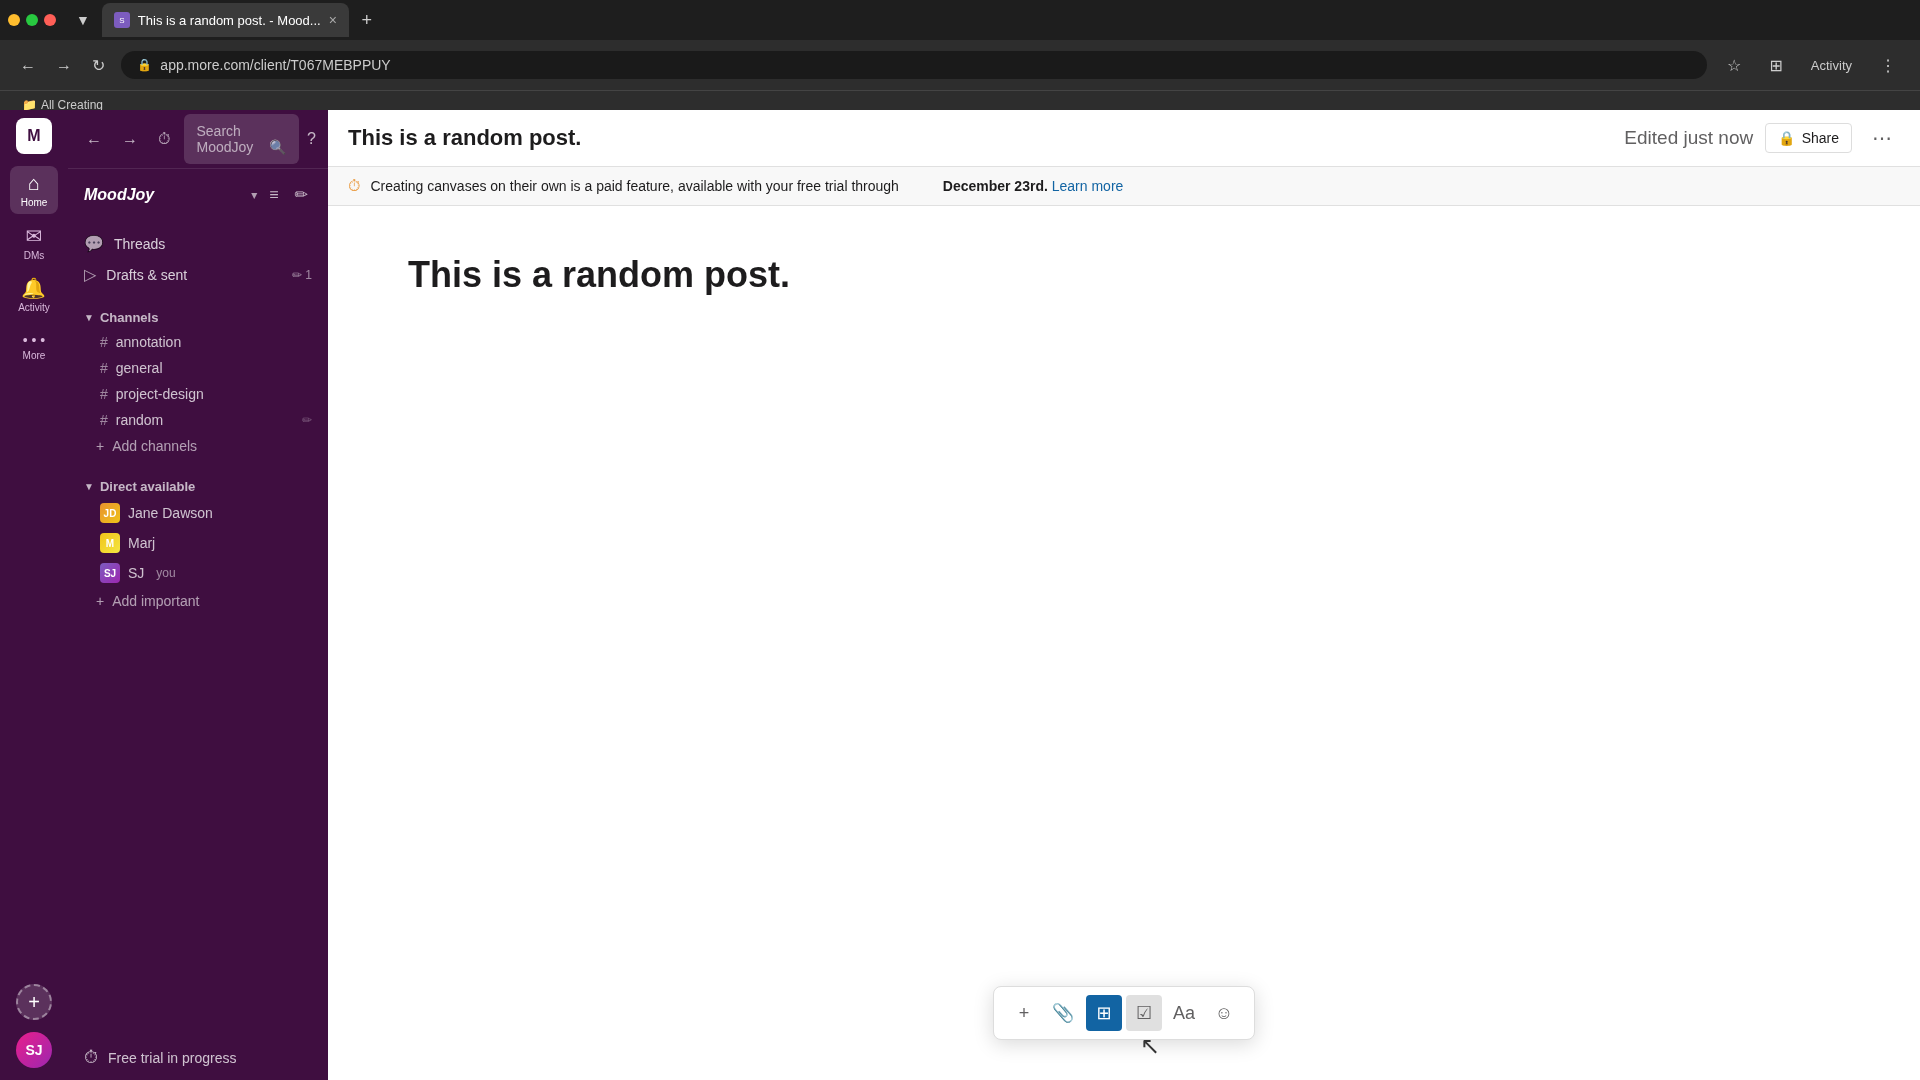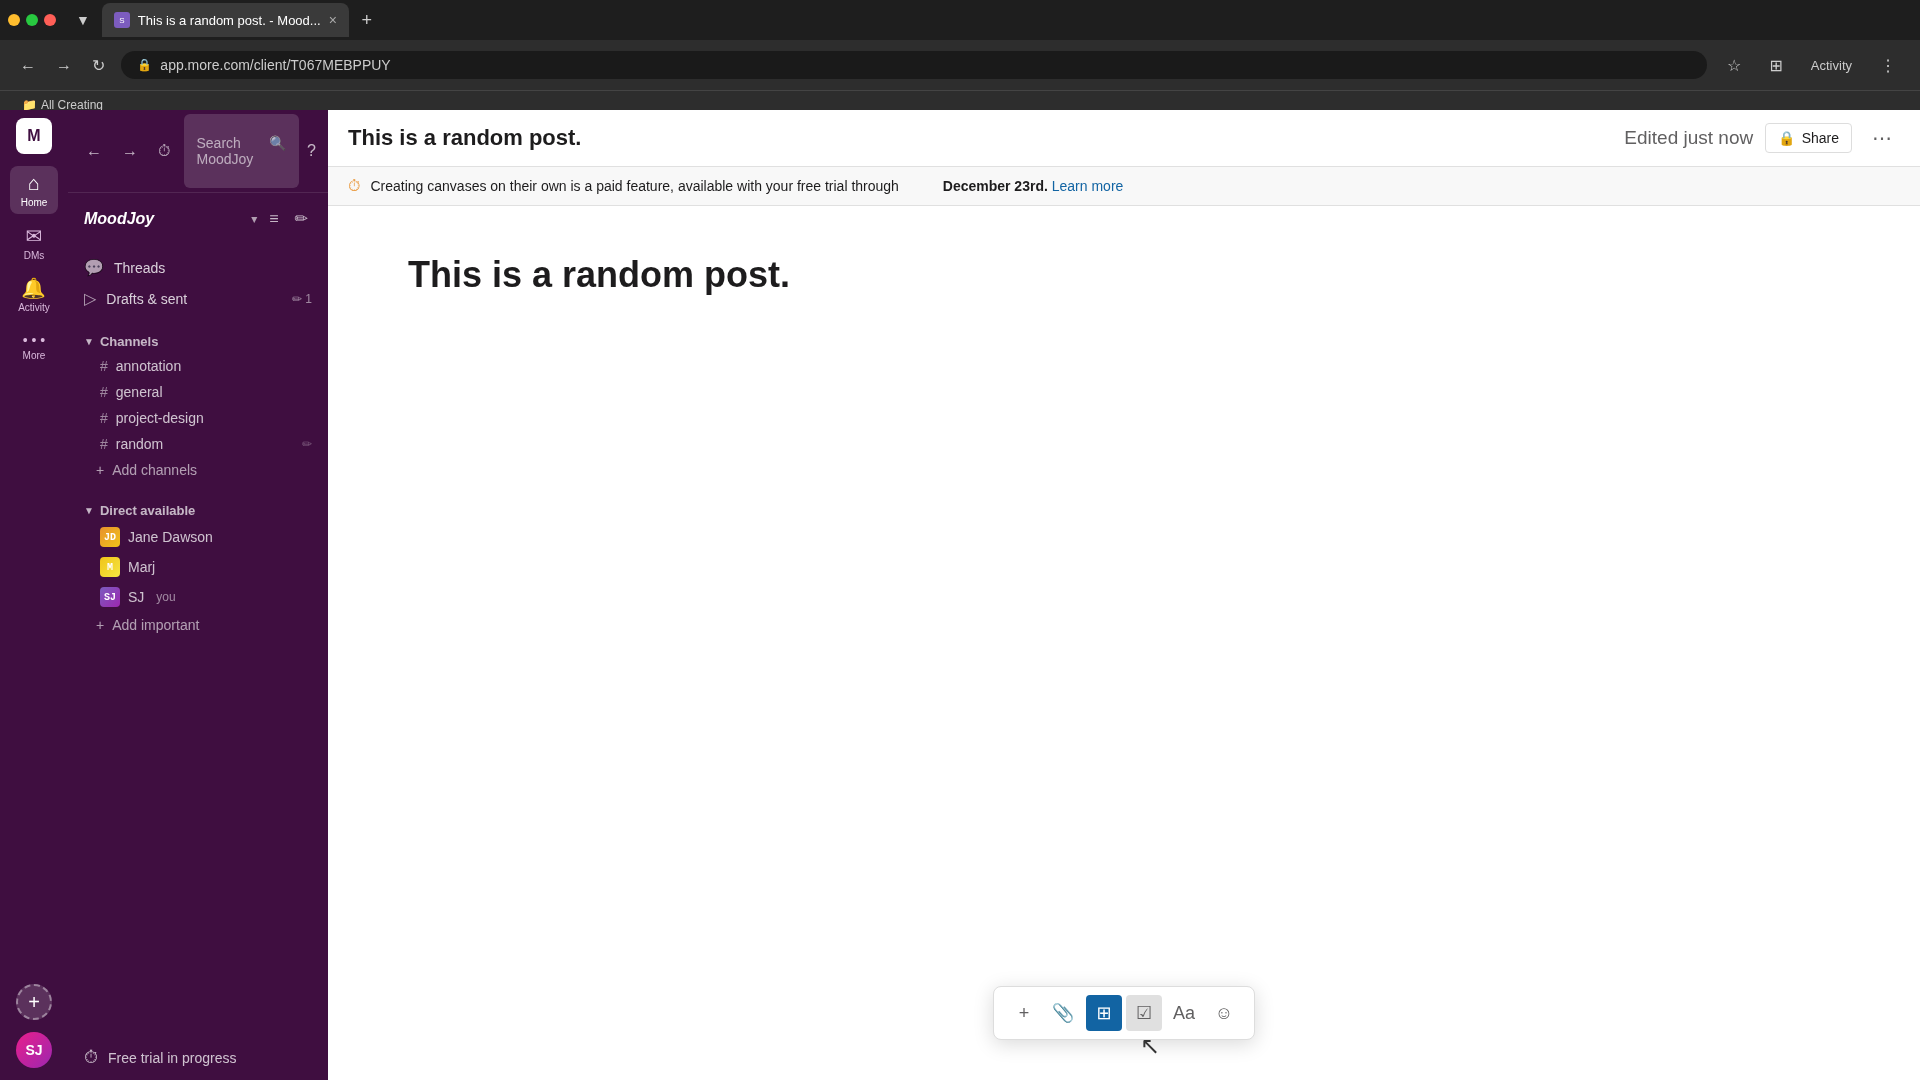--- a/index.html
+++ b/index.html
@@ -171,24 +171,24 @@
       padding: 4px 12px;
       gap: 8px;
       border-bottom: 1px solid rgba(255,255,255,0.1);
     }
     .toolbar-nav-btn { background: none; border: none; color: rgba(255,255,255,0.7); cursor: pointer; font-size: 16px; padding: 4px 6px; }
     .search-bar {
       flex: 1;
       background: rgba(255,255,255,0.15);
       border: none;
       border-radius: 6px;
-      padding: 21px 12px;
+      padding: 9px 12px;
       color: rgba(255,255,255,0.8);
       font-size: 14px;
-      display: flex; align-items: flex-start; gap: 8px;
+      display: flex; align-items: flex-end; gap: 8px;
     }
     .search-placeholder { color: rgba(255,255,255,0.6); font-size: 14px; }
     .toolbar-help-btn { background: none; border: none; color: rgba(255,255,255,0.7); cursor: pointer; font-size: 16px; }
 
     
     .sidebar-nav-item {
       display: flex;
       align-items: center;
       padding: 6px 16px;
       gap: 10px;
@@ -250,21 +250,21 @@
       gap: 8px;
       cursor: pointer;
       color: rgba(255,255,255,0.75);
       font-size: 14px;
       border-radius: 4px;
     }
     .dm-avatar {
       width: 20px; height: 20px;
       border-radius: 4px;
       display: flex; align-items: center; justify-content: center;
-      font-size: 10px; color: white; font-weight: bold; font-family: Liberation Mono, monospace;
+      font-size: 10px; color: white; font-weight: bold;
     }
     .dm-badge { margin-left: auto; color: rgba(255,255,255,0.5); font-size: 12px; }
 
     .free-trial-item {
       display: flex;
       align-items: center;
       padding: 12px 16px;
       gap: 10px;
       cursor: pointer;
       color: rgba(255,255,255,0.75);

